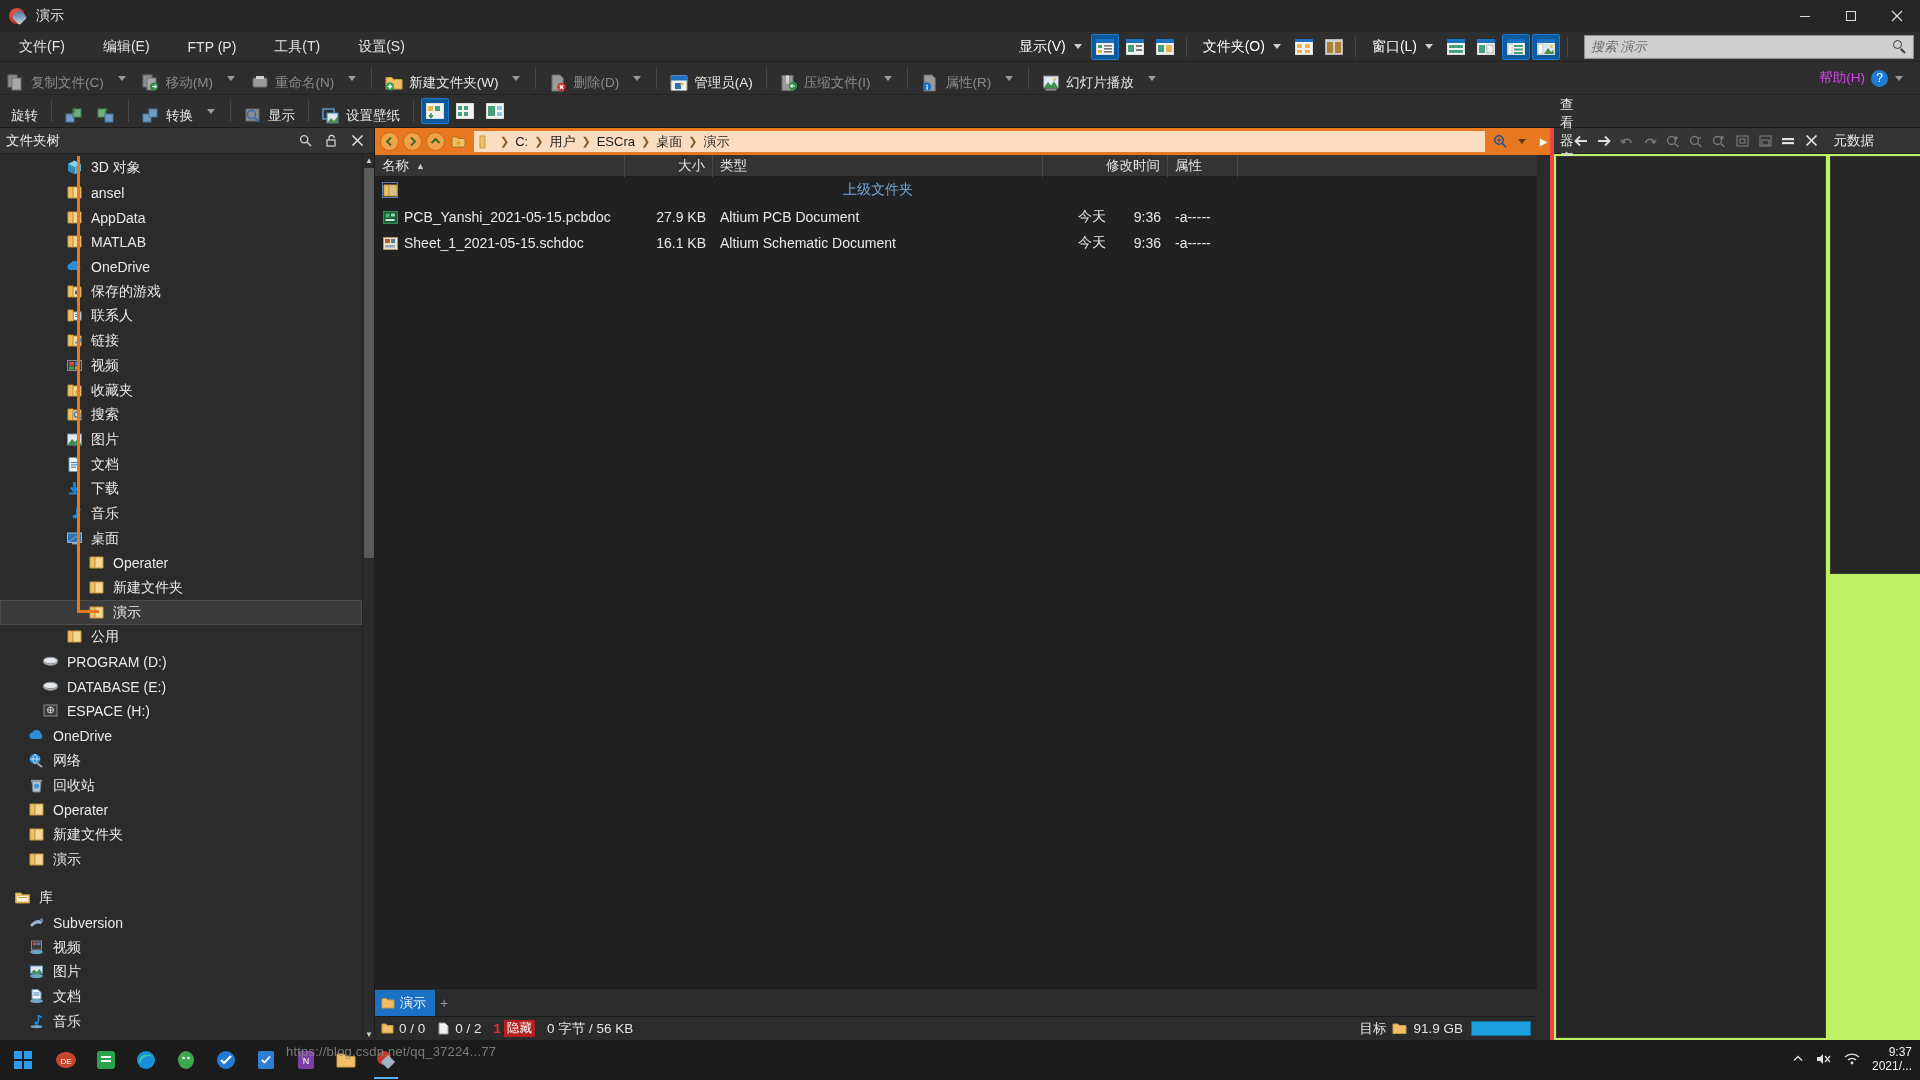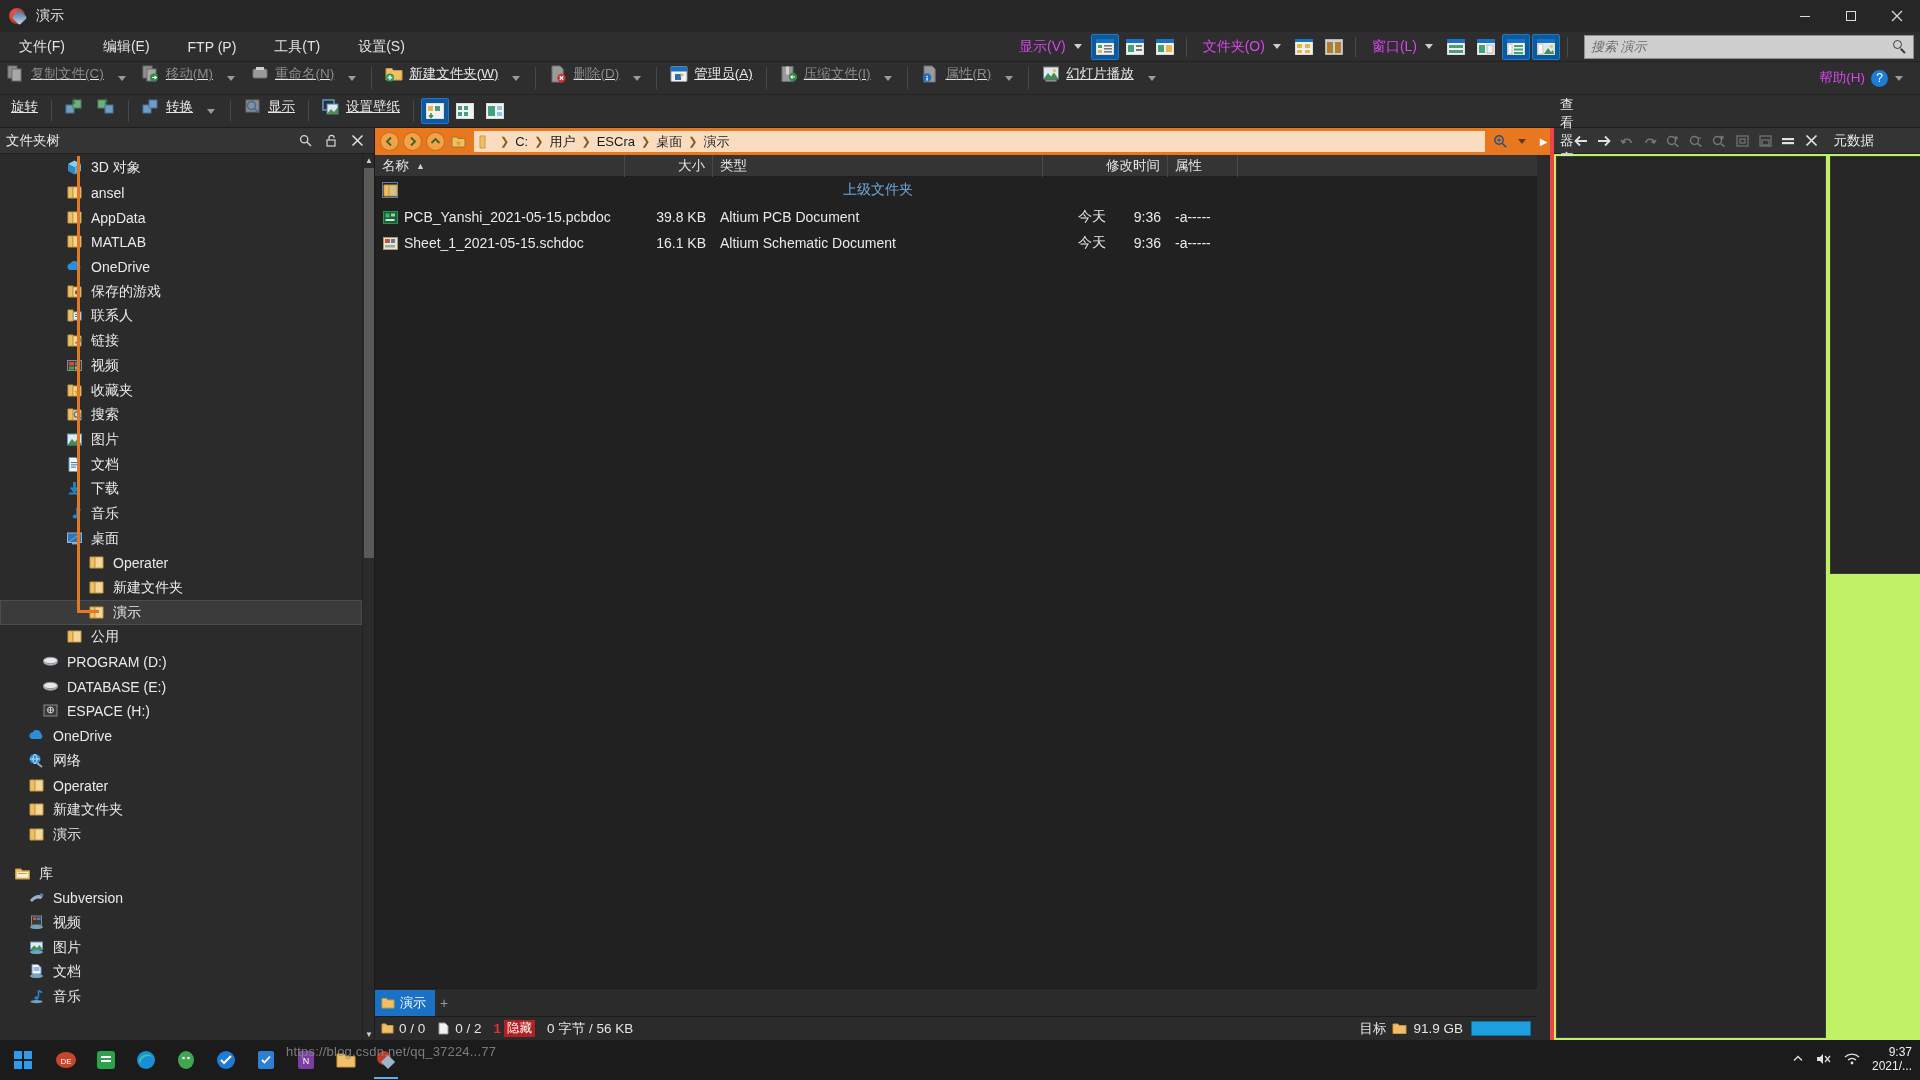--- a/index.html
+++ b/index.html
@@ -22,41 +22,41 @@
   .tb-title{ font-size:14px; color:#e8e8e8; }
   .tb-spacer{ flex:1; }
   .tb-btn{ width:46px; height:32px; display:flex;align-items:center;justify-content:center;
       font-size:15px; color:#dcdcdc; }
 
   
   .menubar{ height:30px; background:#2e2e2e; display:flex; align-items:center; flex:0 0 30px;
       border-bottom:1px solid #222; }
   .menu-item{ padding:0 19px; height:30px; display:flex;align-items:center; font-size:14px; color:#e2e2e2;}
   .menubar-right{ margin-left:auto; display:flex; align-items:center; height:30px; padding-right:6px;}
-  .mb-label{ font-size:14px; color:#d946ef; padding:0 6px 0 10px; }
+  .mb-label{ font-size:14px; color:#ffffff; padding:0 6px 0 10px; }
   .caret{ width:0;height:0;border-left:4px solid transparent;border-right:4px solid transparent;
       border-top:5px solid #cfcfcf; margin:0 8px 0 2px;}
   .vsep{ width:1px; height:20px; background:#4a4a4a; margin:0 6px; }
   .vbtn{ width:28px;height:26px; margin:0 1px; display:flex;align-items:center;justify-content:center;
       border:1px solid transparent; border-radius:2px;}
   .vbtn.active{ background:#0b5a9e; border-color:#1b7ad0; }
   .searchbox{ width:330px;height:24px; background:#cfcfcf; border:1px solid #8e8e8e;
       display:flex;align-items:center; padding:0 6px; margin-left:10px; }
   .searchbox input{ flex:1; border:none; outline:none; background:transparent;
       font-style:italic; font-size:13px; color:#a21caf; font-family:inherit; }
   .searchbox input::placeholder{ color:#6a6a6a; font-style:italic; }
   .mag{ width:14px;height:14px; position:relative; }
   .mag i{ position:absolute; width:9px;height:9px;border:1.6px solid #3b3b3b;border-radius:50%; left:0;top:0;}
   .mag b{ position:absolute; width:6px;height:1.6px;background:#3b3b3b; transform:rotate(45deg);
       left:7px; top:10px;}
 
   
   .toolbar1{ height:33px; background:#2e2e2e; display:flex; align-items:center; flex:0 0 33px;
       border-bottom:1px solid #232323; }
-  .tbtn{ display:flex;align-items:flex-start;height:27px; padding:0 6px; margin:0 1px; border-radius:2px;text-decoration:underline;}
+  .tbtn{ display:flex;align-items:flex-end;height:27px; padding:0 6px; margin:0 1px; border-radius:2px;}
   .tbtn .lbl{ font-size:13.5px; margin-left:6px; }
   .tbtn.dis .lbl{ color:#8b8b8b; }
   .tbtn .lbl{ color:#e6e6e6; }
   .dd{ width:0;height:0;border-left:4px solid transparent;border-right:4px solid transparent;
       border-top:5px solid #9a9a9a; margin:0 9px 0 7px;}
   .tb-sep{ width:1px;height:22px;background:#484848; margin:0 6px; }
   .help-right{ margin-left:auto; display:flex; align-items:center; padding-right:8px; }
   .qmark{ width:17px;height:17px;border-radius:50%;background:#1e7bd6;color:#fff;font-size:12px;
       display:flex;align-items:center;justify-content:center; margin-left:6px; }
 
@@ -787,20 +787,30 @@
                   <ellipse cx="7" cy="7" rx="5.5" ry="5" fill="#2a8fd8"></ellipse>
                   <path d="M2 7 h10 M7 2 a7 7 0 0 1 0 10 a7 7 0 0 1 0 -10" stroke="#cfe6f7" stroke-width="0.9" fill="none"></path>
                   <path d="M9 11 l5 4" stroke="#9aa8b4" stroke-width="2"></path>
                 </svg>
               </span>
               <span class="tlabel">网络</span>
             </div>
             <div class="trow" style="padding-left: 28px;">
               <span class="ico">
                 <svg width="17" height="17" viewBox="0 0 17 17">
+                  <path d="M4 4.5 h9 l-1 10.5 H5 Z" fill="#b8c4cf" stroke="#7b8692"></path>
+                  <rect x="3" y="2.8" width="11" height="1.8" fill="#8d99a5"></rect>
+                  <circle cx="8.5" cy="9" r="2.6" fill="#2a8fd8" opacity=".85"></circle>
+                </svg>
+              </span>
+              <span class="tlabel">回收站</span>
+            </div>
+            <div class="trow" style="padding-left: 28px;">
+              <span class="ico">
+                <svg width="17" height="17" viewBox="0 0 17 17">
                   <path d="M2 3 h5 v11 H2 Z" fill="#f0c069" stroke="#c79a3e"></path>
                   <path d="M7 3 h8 v11 H7 Z" fill="#f6d79a" stroke="#c79a3e"></path>
                 </svg>
               </span>
               <span class="tlabel">Operater</span>
             </div>
             <div class="trow" style="padding-left: 28px;">
               <span class="ico">
                 <svg width="17" height="17" viewBox="0 0 17 17">
                   <path d="M2 3 h5 v11 H2 Z" fill="#f0c069" stroke="#c79a3e"></path>
@@ -990,21 +1000,21 @@
               <span class="ico" style="width: 16px; height: 16px; flex: 0 0 16px;">
                 <svg width="17" height="17" viewBox="0 0 17 17">
                   <rect x="1.5" y="2.5" width="14" height="12" fill="#1f5c33" stroke="#2f8f4f"></rect>
                   <rect x="3.5" y="4.5" width="4" height="4" fill="#2fbf6f"></rect>
                   <rect x="9" y="4.5" width="4" height="3" fill="#8fd8a8"></rect>
                   <rect x="3.5" y="10" width="9" height="2" fill="#cfe8d8"></rect>
                 </svg>
               </span>
               <span style="margin-left: 6px;">PCB_Yanshi_2021-05-15.pcbdoc</span>
             </div>
-            <div class="fcell right" style="width: 88px;">39.8 KB</div>
+            <div class="fcell right" style="width: 88px;">27.9 KB</div>
             <div class="fcell" style="width: 330px;">
               <span>Altium PCB Document</span>
             </div>
             <div class="fcell right" style="width: 70px;">今天</div>
             <div class="fcell right" style="width: 55px;">9:36</div>
             <div class="fcell" style="width: 70px;">-a-----</div>
           </div>
           <div class="frow">
             <div class="fcell" style="width: 250px;">
               <span class="ico" style="width: 16px; height: 16px; flex: 0 0 16px;">

